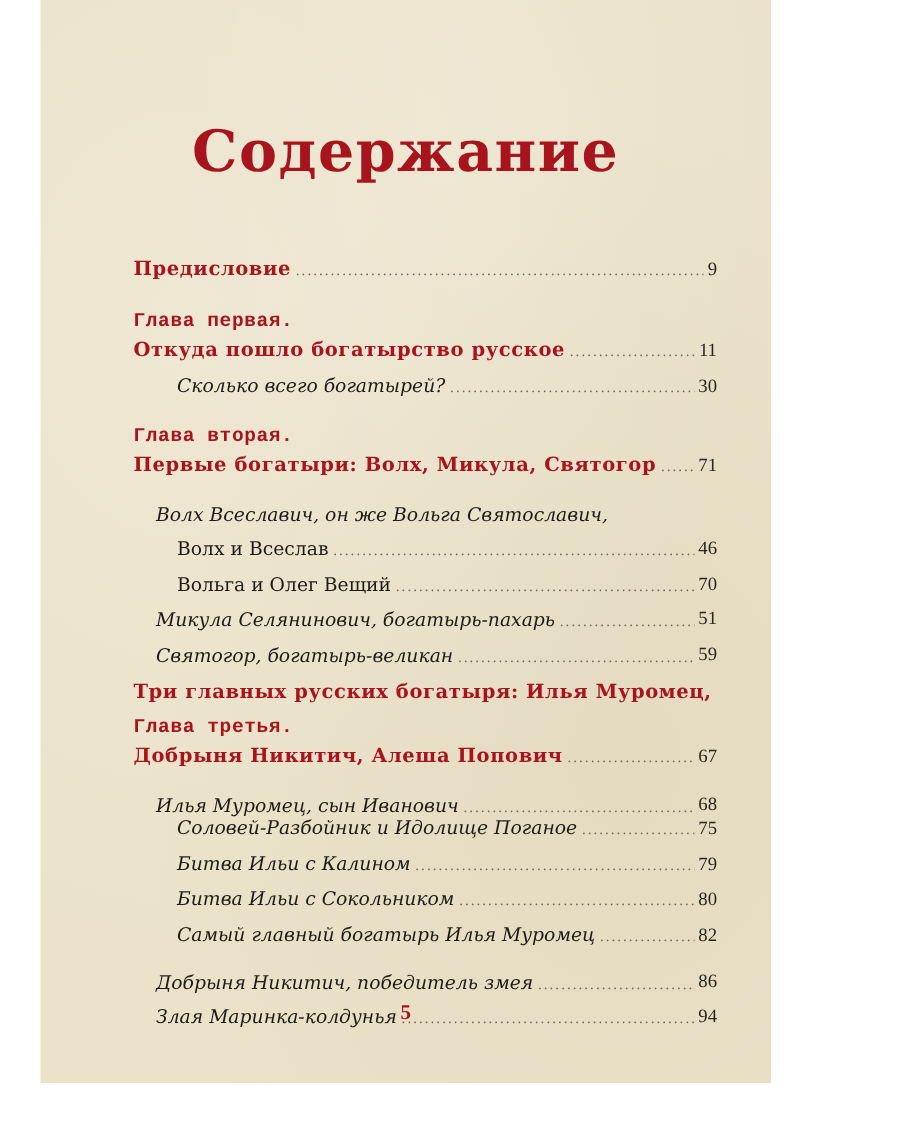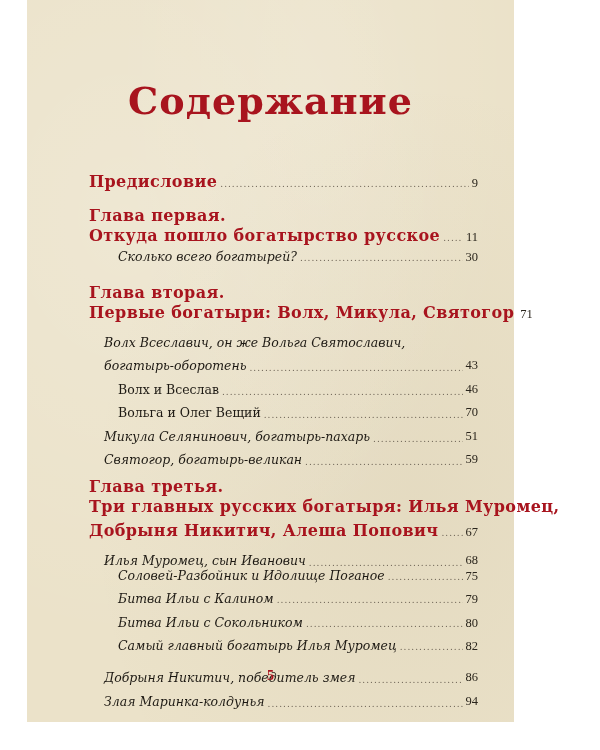--- a/index.html
+++ b/index.html
@@ -29,22 +29,22 @@
     flex: 1; margin: 0 3px; overflow: hidden; white-space: nowrap;
     color: #6d6355; font-style: normal; font-size: 9px; letter-spacing: 1px;
   }
   .entry .dots::before {
     content: "..................................................................................................................................................................";
   }
   .entry .num {
     font-family: "Liberation Serif", serif; font-style: normal;
     font-size: 12.5px; color: #2a251c;
   }
-  .red { color: #a8141e; font-style: normal; font-weight: bold; font-size: 16px; letter-spacing: 0.4px; }
-  .heading { height: 20px; display: block; }
+  .red { color: #a8141e; font-style: normal; font-weight: bold; font-size: 13px; letter-spacing: 0.4px; }
+  .heading { height: 20px; display: block; font-family: Liberation Mono, monospace; }
   .gap { height: 10px; }
   .l1 { padding-left: 15px; align-items: flex-end; }
   .l2 { padding-left: 29px; }
   .plain { font-style: normal; align-items: flex-end; }
   .pagenum {
     position: absolute; left: 0; right: 0; top: 668px; text-align: center;
     color: #a8141e; font-family: "Liberation Serif", serif; font-weight: bold; font-size: 14px;
   }
 </style>
 </head>
@@ -81,25 +81,20 @@
       <span class="label red">Глава вторая.</span>
     </div>
     <div class="entry">
       <span class="label red">Первые богатыри: Волх, Микула, Святогор</span>
       <span class="dots"></span>
       <span class="num">71</span>
     </div>
     <div class="entry l1">
       <span class="label">Волх Всеславич, он же Вольга Святославич,</span>
     </div>
-    <div class="entry l1">
-      <span class="label">богатырь-оборотень</span>
-      <span class="dots"></span>
-      <span class="num">43</span>
-    </div>
     <div class="entry l2 plain">
       <span class="label">Волх и Всеслав</span>
       <span class="dots"></span>
       <span class="num">46</span>
     </div>
     <div class="entry l2 plain">
       <span class="label">Вольга и Олег Вещий</span>
       <span class="dots"></span>
       <span class="num">70</span>
     </div>
@@ -108,25 +103,25 @@
       <span class="dots"></span>
       <span class="num">51</span>
     </div>
     <div class="entry l1">
       <span class="label">Святогор, богатырь-великан</span>
       <span class="dots"></span>
       <span class="num">59</span>
     </div>
     <div class="gap"></div>
 
+    <div class="entry">
+      <span class="label red">Три главных русских богатыря: Илья Муромец,</span>
+    </div>
     <div class="entry heading">
       <span class="label red">Глава третья.</span>
-    </div>
-    <div class="entry">
-      <span class="label red">Три главных русских богатыря: Илья Муромец,</span>
     </div>
     <div class="entry">
       <span class="label red">Добрыня Никитич, Алеша Попович</span>
       <span class="dots"></span>
       <span class="num">67</span>
     </div>
     <div class="entry l1">
       <span class="label">Илья Муромец, сын Иванович</span>
       <span class="dots"></span>
       <span class="num">68</span>

